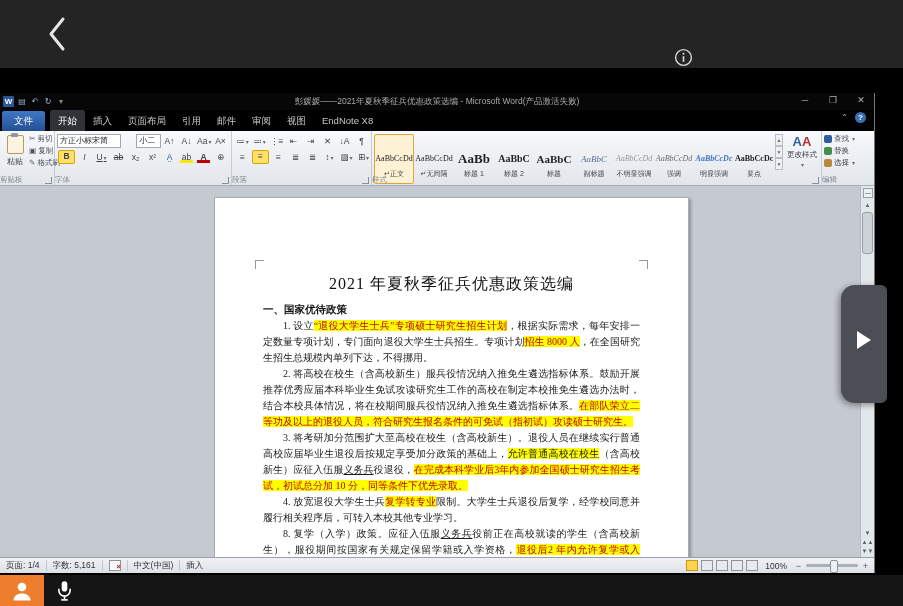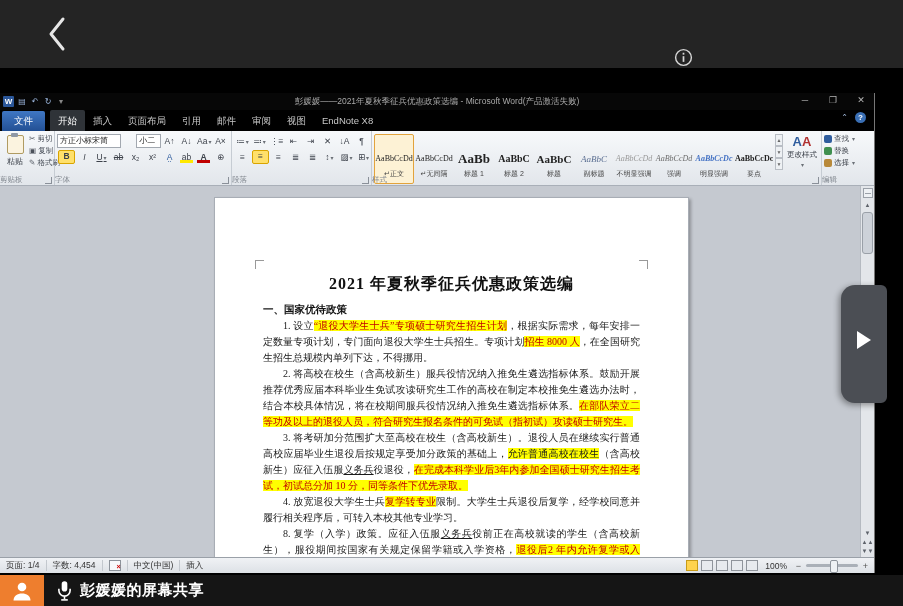--- a/index.html
+++ b/index.html
@@ -83,21 +83,21 @@
   .g-edit{width:51px;border-right:none;}
   .g-edit .mrow{font-size:7.5px;color:#3c414a;height:12px;line-height:12px;cursor:pointer;white-space:nowrap;display:flex;align-items:center;gap:2px;}
   .mini-ic{display:inline-block;width:8px;height:8px;border-radius:2px;}
 
   
   .docarea{position:absolute;left:0;top:93px;width:100%;height:371px;background:#c5c9d0;overflow:hidden;}
   .page{position:absolute;left:214px;top:11px;width:475px;height:420px;background:#fff;border:1px solid #a8adb5;box-shadow:2px 2px 3px rgba(0,0,0,.28);box-sizing:border-box;padding:76px 48px 0 48px;cursor:text;}
   .cmark{position:absolute;width:8px;height:8px;}
   .cmark.tl{left:40px;top:62px;border-left:1px solid #999;border-top:1px solid #999;}
   .cmark.tr{right:40px;top:62px;border-right:1px solid #999;border-top:1px solid #999;}
-  .doc-title{font-family:"Liberation Serif","DejaVu Serif",serif;font-weight:bold;font-size:16px;letter-spacing:1px;text-align:center;color:#111;line-height:20px;}
+  .doc-title{font-family:"Liberation Serif","DejaVu Serif",serif;font-weight:normal;font-size:16px;letter-spacing:1px;text-align:center;color:#111;line-height:20px;}
   .doc-heading{font-family:"Liberation Serif","DejaVu Serif",serif;font-weight:bold;font-size:10.5px;color:#111;line-height:16px;margin-top:8px;}
   .para{margin:0;font-family:"Liberation Serif","DejaVu Serif",serif;font-size:10px;line-height:16px;color:#1a1a1a;text-align:justify;text-indent:20px;word-break:break-all;}
   .run-n{}
   .run-hl{background:#ffff00;}
   .run-hlr{background:#ffff00;color:#c00000;}
   .run-u{text-decoration:underline;}
 
   
   .vscroll{position:absolute;right:0;top:0;bottom:0;width:14px;background:#e3e6ea;border-left:1px solid #b5bac1;box-sizing:border-box;}
   .vs-ruler{margin:2px auto;width:10px;height:10px;background:#eef1f4;border:1px solid #9aa0a8;box-sizing:border-box;cursor:pointer;
@@ -345,21 +345,21 @@
         <div class="vs-bottom">
           <div>▼</div>
           <div>▲▲</div>
           <div>▼▼</div>
         </div>
       </div>
     </div>
 
     <div class="statusbar">
       <div class="sb-item">页面: 1/4</div>
-      <div class="sb-item">字数: 4,454</div>
+      <div class="sb-item">字数: 5,161</div>
       <div class="sb-item">
           <div class="spell-ic"></div>
         </div>
       <div class="sb-item">中文(中国)</div>
       <div class="sb-item" style="border-right:none">插入</div>
       <div class="sb-right">
         <div class="view-ic sel"></div>
         <div class="view-ic"></div>
         <div class="view-ic"></div>
         <div class="view-ic"></div>
@@ -388,14 +388,13 @@
     </svg>
   </div>
   <div class="mic-wrap">
     <svg width="15" height="22" viewBox="0 0 16 23">
       <rect x="5" y="1" width="6" height="11" rx="3" fill="#fff"></rect>
       <path d="M2 9v2a6 6 0 0 0 12 0V9" stroke="#fff" stroke-width="1.7" fill="none"></path>
       <line x1="8" y1="17.5" x2="8" y2="20" stroke="#fff" stroke-width="1.7"></line>
       <line x1="4.5" y1="21" x2="11.5" y2="21" stroke="#fff" stroke-width="1.7"></line>
     </svg>
   </div>
-  <div class="share-text">彭媛媛的屏幕共享</div>
 </div>
 
 </body></html>

